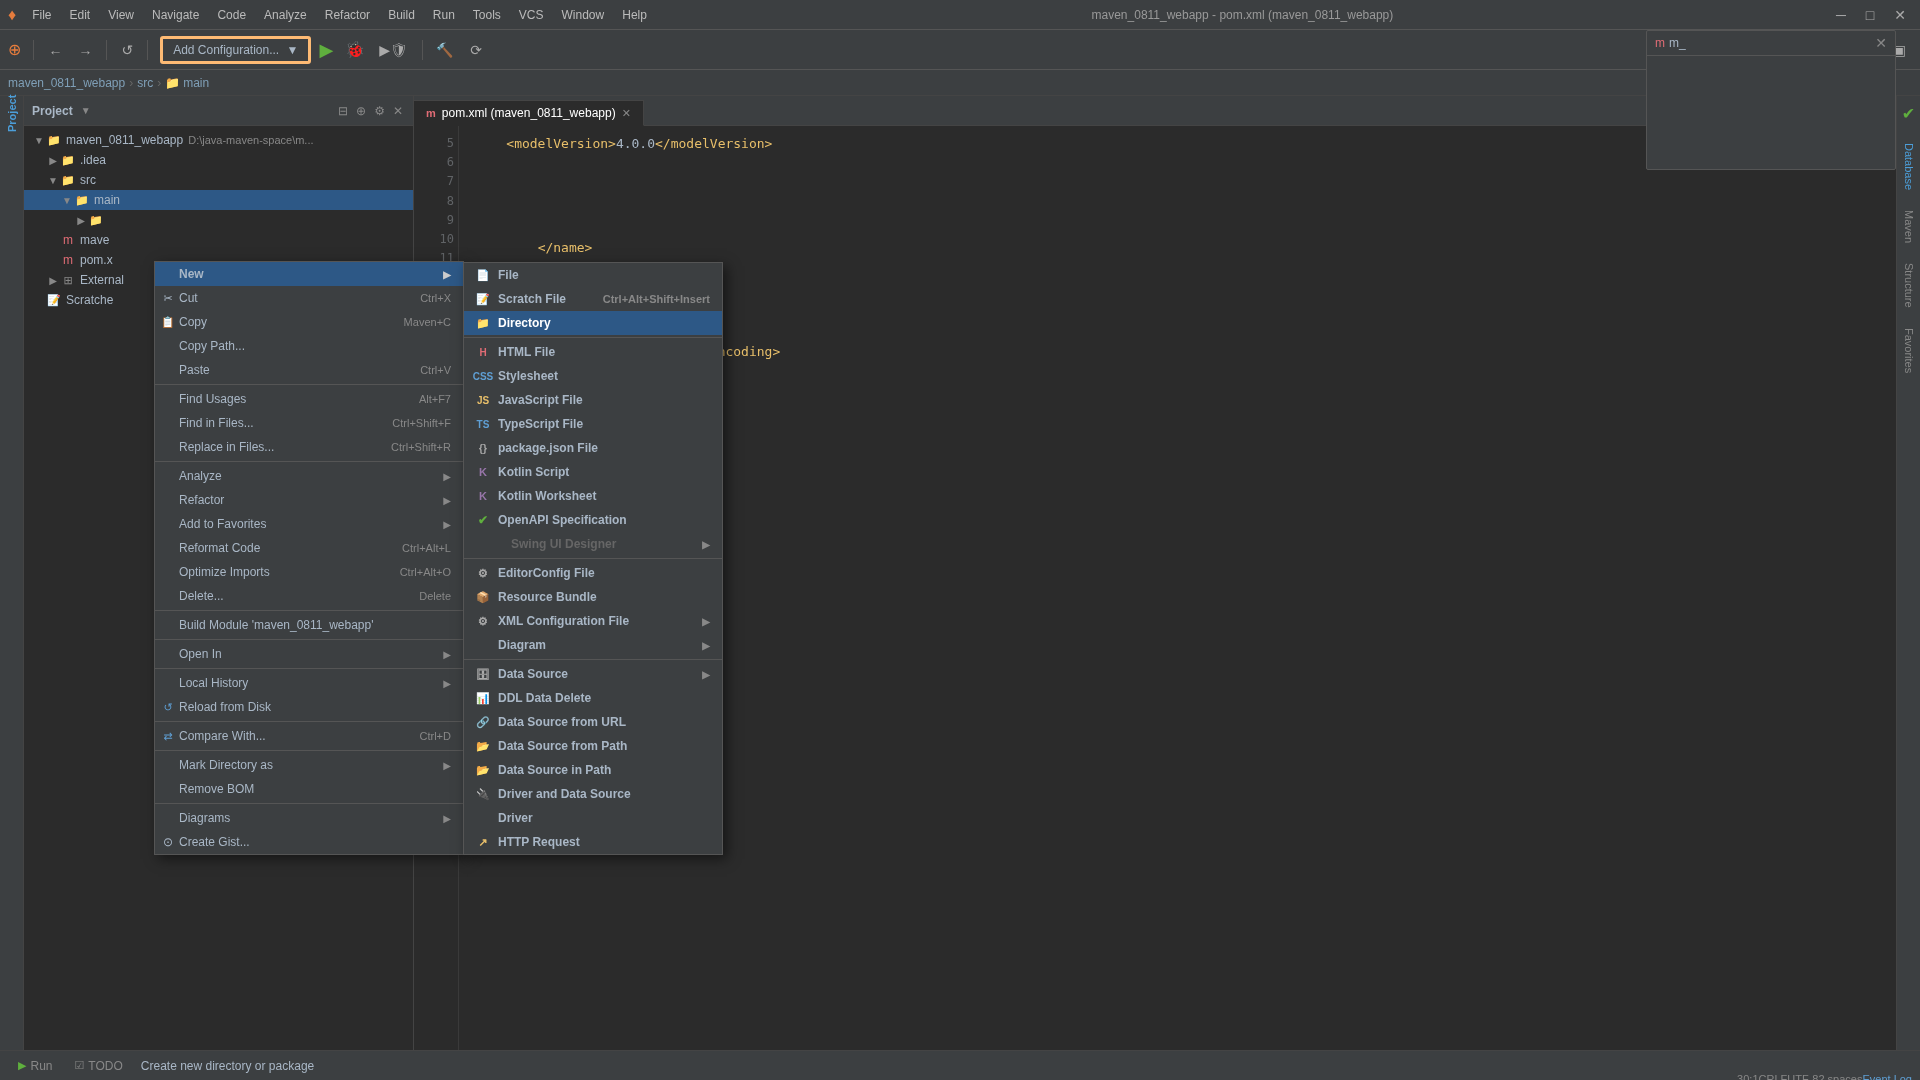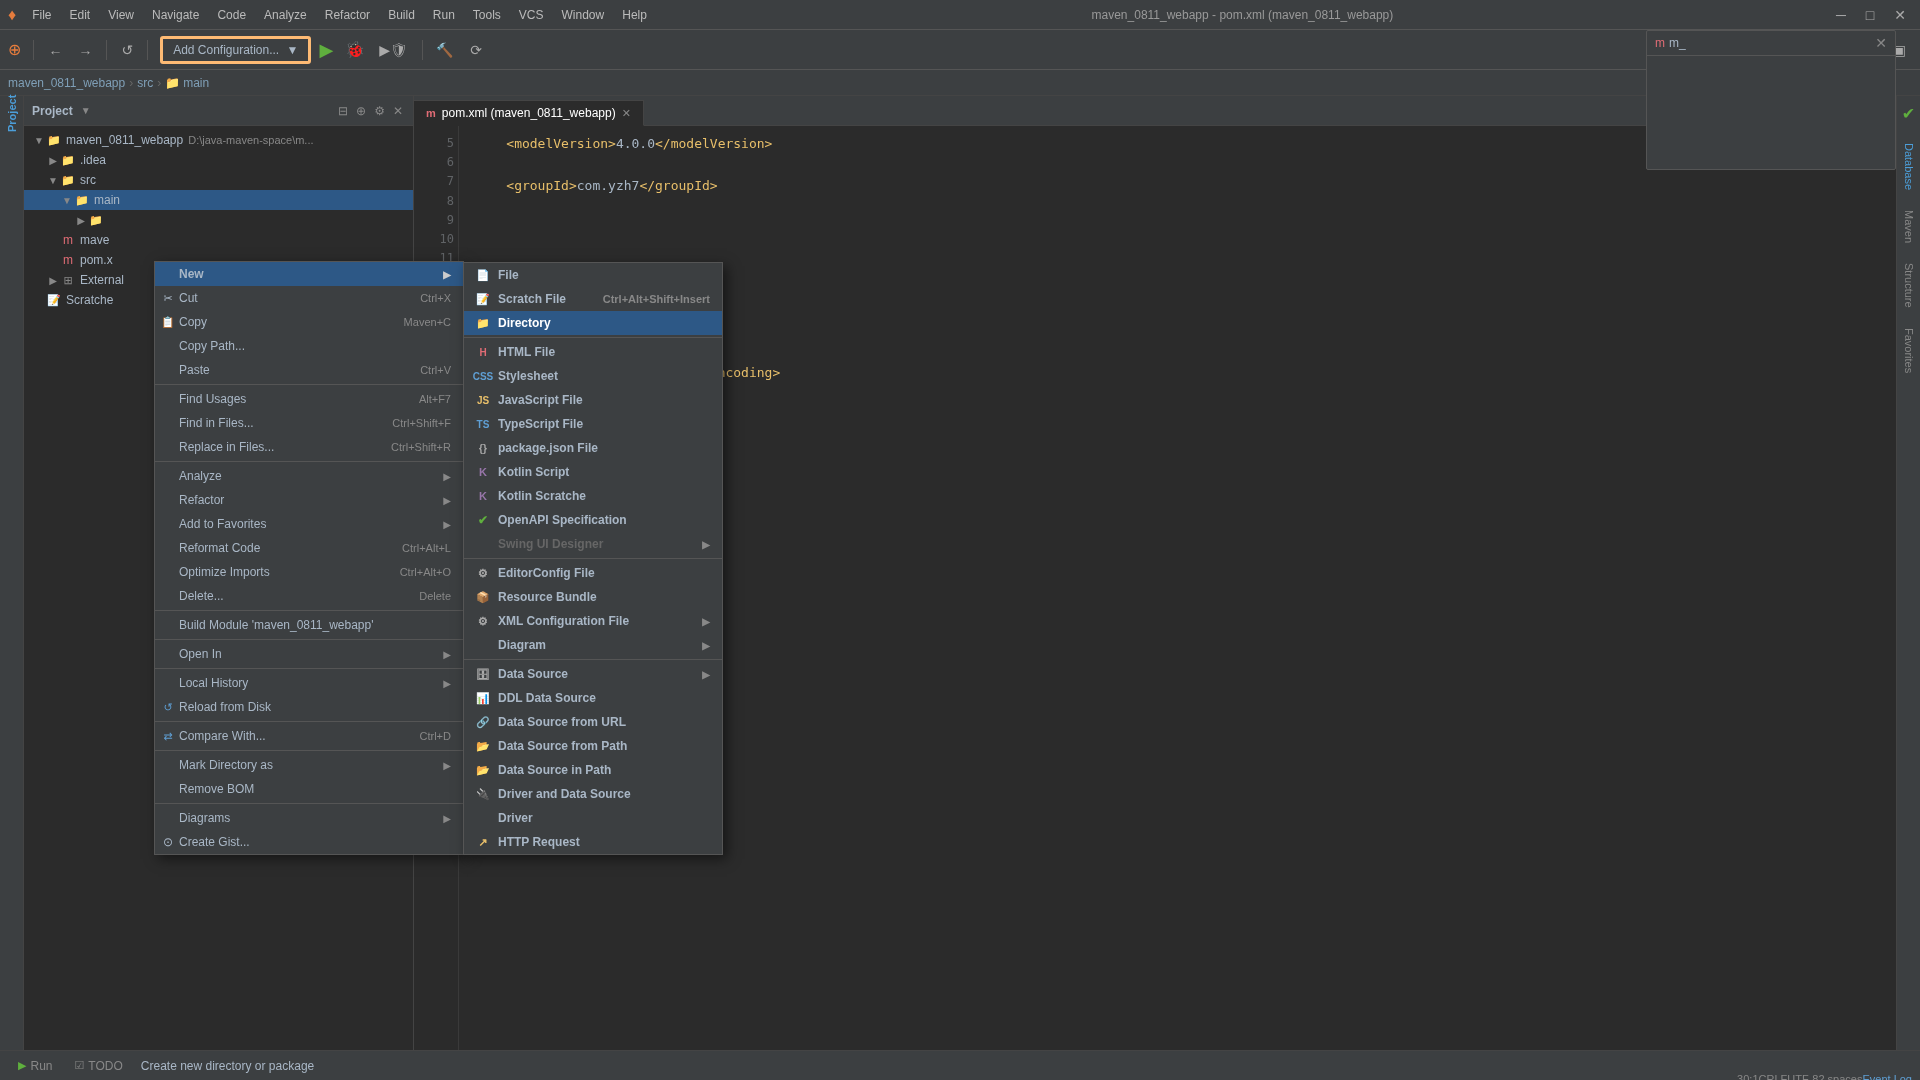--- a/index.html
+++ b/index.html
@@ -295,21 +295,21 @@
     .submenu-item {
       display: flex;
       align-items: center;
       padding: 5px 12px 5px 10px;
       cursor: pointer;
       font-size: 12px;
       color: #a9b7c6;
       position: relative;
     }
     .submenu-item.highlighted { background: #2d5886; color: #fff; }
-    .submenu-item.disabled { color: #666; cursor: default; }
+    .submenu-item.disabled { color: #666; cursor: default; gap: 13px; }
     .submenu-icon {
       width: 18px;
       height: 14px;
       display: inline-flex;
       align-items: center;
       justify-content: center;
       margin-right: 6px;
       font-size: 11px;
     }
     .submenu-arrow { margin-left: auto; color: #888; font-size: 10px; }
@@ -650,21 +650,21 @@
           <div class="submenu-item">
             <span class="submenu-icon" style="color:#aaa; font-size:10px;">{}</span>
             <span>package.json File</span>
           </div>
           <div class="submenu-item">
             <span class="submenu-icon" style="color:#9876aa; font-size:11px; font-weight:bold;">K</span>
             <span>Kotlin Script</span>
           </div>
           <div class="submenu-item">
             <span class="submenu-icon" style="color:#9876aa; font-size:11px; font-weight:bold;">K</span>
-            <span>Kotlin Scratche</span>
+            <span>Kotlin Worksheet</span>
           </div>
           <div class="submenu-item">
             <span class="submenu-icon" style="color:#5faf3e; font-size:12px;">✔</span>
             <span>OpenAPI Specification</span>
           </div>
           <div class="submenu-item disabled">
             <span class="submenu-icon"></span>
             <span>Swing UI Designer</span>
             <span class="submenu-arrow">▶</span>
           </div>
@@ -688,21 +688,21 @@
             <span class="submenu-arrow">▶</span>
           </div>
           <div class="submenu-sep"></div>
           <div class="submenu-item">
             <span class="submenu-icon" style="color:#aaa; font-size:11px;">🗄</span>
             <span>Data Source</span>
             <span class="submenu-arrow">▶</span>
           </div>
           <div class="submenu-item">
             <span class="submenu-icon" style="color:#e8bf6a; font-size:11px;">📊</span>
-            <span>DDL Data Source</span>
+            <span>DDL Data Delete</span>
           </div>
           <div class="submenu-item">
             <span class="submenu-icon" style="font-size:11px;">🔗</span>
             <span>Data Source from URL</span>
           </div>
           <div class="submenu-item">
             <span class="submenu-icon" style="font-size:11px;">📂</span>
             <span>Data Source from Path</span>
           </div>
           <div class="submenu-item">
@@ -863,21 +863,20 @@
         <div>14</div>
         <div>15</div>
         <div>16</div>
         <div>17</div>
         <div>18</div>
         <div>19</div>
       </div>
       <div class="code-area">
         <div class="code-line">    <span class="xml-tag">&lt;modelVersion&gt;</span><span class="xml-text">4.0.0</span><span class="xml-tag">&lt;/modelVersion&gt;</span></div>
         <div class="code-line">&nbsp;</div>
-        <div class="code-line">    <span class="xml-tag">&lt;groupId&gt;</span><span class="xml-text">com.yzh7</span><span class="xml-tag">&lt;/groupId&gt;</span></div>
         <div class="code-line">&nbsp;</div>
         <div class="code-line">&nbsp;</div>
         <div class="code-line">&nbsp;</div>
         <div class="code-line">        <span class="xml-tag">&lt;/name&gt;</span></div>
         <div class="code-line">&nbsp;</div>
         <div class="code-line">    <span class="xml-comment">&lt;!-- </span><span class="xml-comment" style="color:#6aab73; font-style:italic;">website</span><span class="xml-comment"> --&gt;</span></div>
         <div class="code-line">&nbsp;</div>
         <div class="code-line">&nbsp;</div>
         <div class="code-line">        <span class="xml-tag">&lt;/project.build.sourceEncoding&gt;</span></div>
         <div class="code-line">        <span class="xml-tag">&lt;/compiler.source&gt;</span></div>

